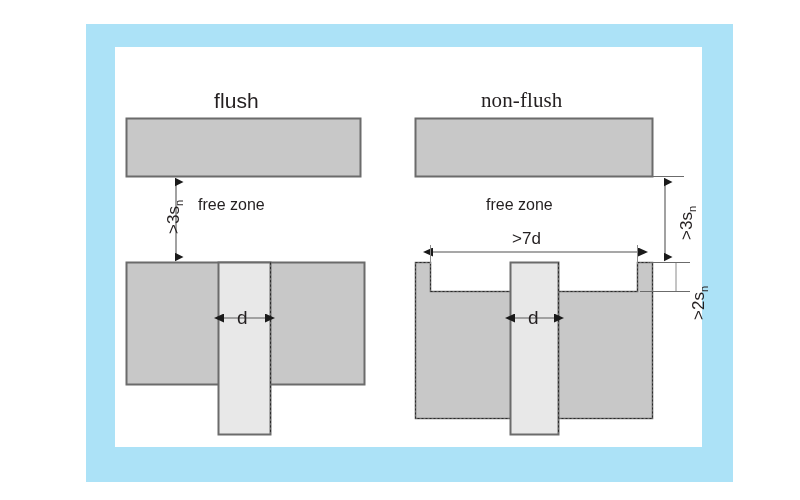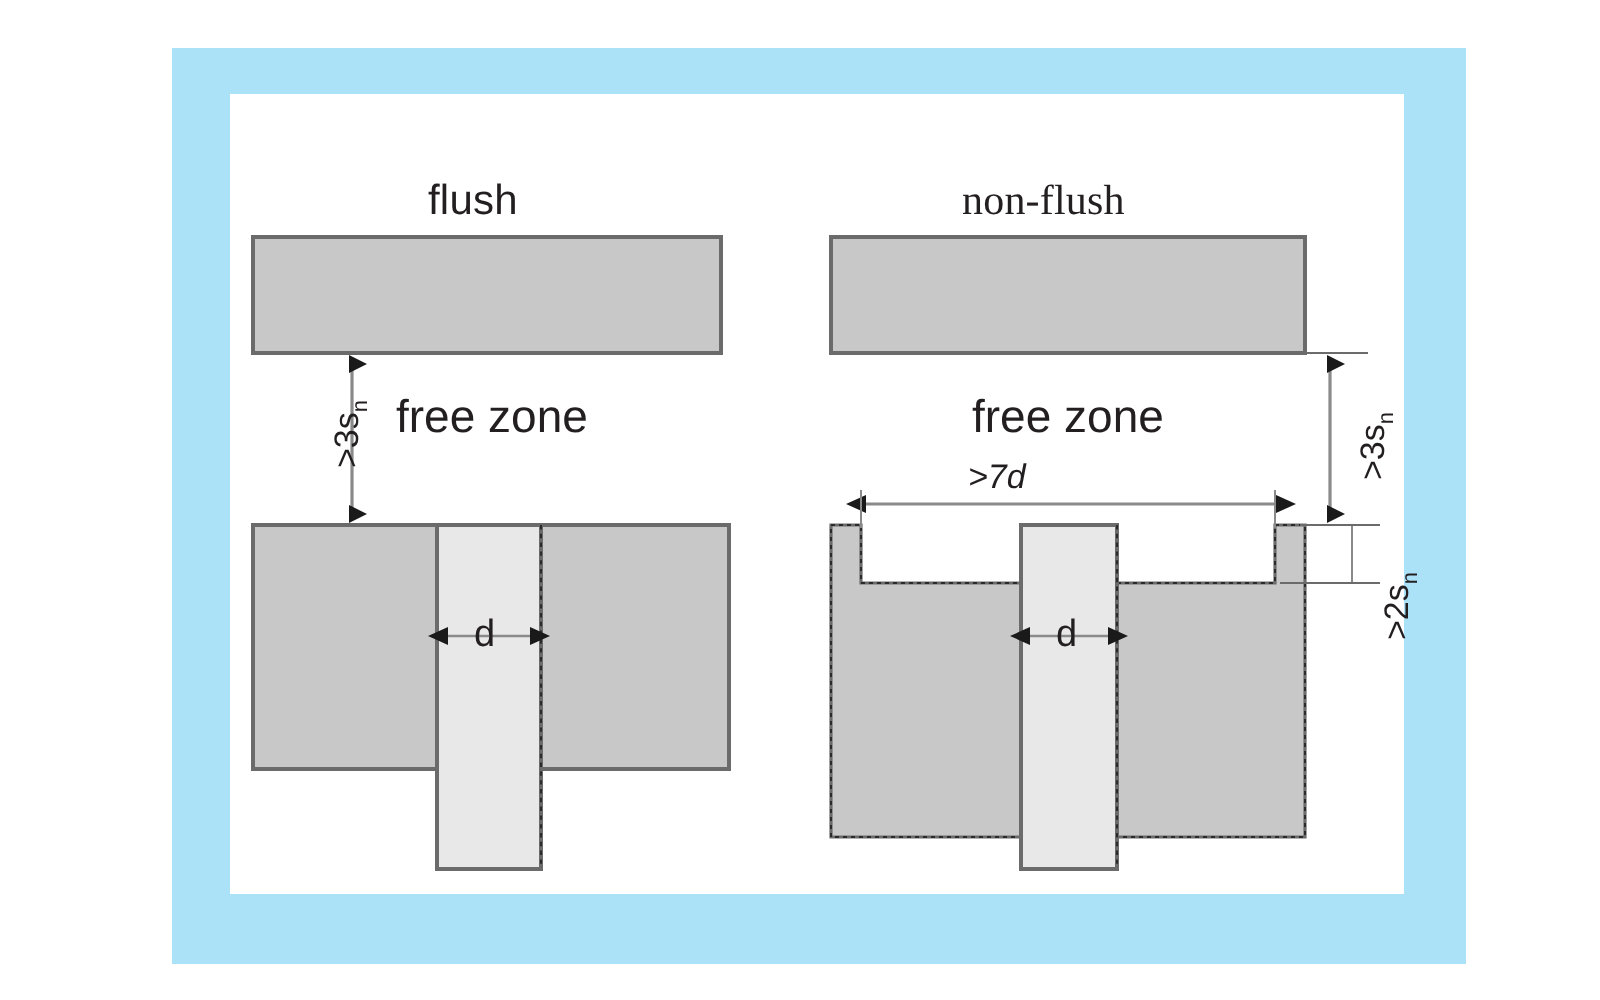--- a/index.html
+++ b/index.html
@@ -46,21 +46,21 @@
     color: #231f20;
     font-family: "Liberation Sans", sans-serif;
     white-space: nowrap;
     line-height: 1;
   }
   .title-label {
     font-size: 21px;
     letter-spacing: 0.1px;
   }
   .zone-label {
-    font-size: 23px;
+    font-size: 16px;
   }
   .dim-label {
     font-size: 17px;
   }
   .dim-label-vert {
     font-size: 17px;
     transform-origin: 0 0;
     transform: rotate(-90deg);
   }
   .sub {
@@ -153,19 +153,19 @@
   </div>
 
   <div class="dia-label dim-label-vert" style="left:678px; top:240px;">
     <span>&gt;3s</span><span class="sub">n</span>
   </div>
 
   <div class="dia-label dim-label-vert" style="left:690px; top:320px;">
     <span>&gt;2s</span><span class="sub">n</span>
   </div>
 
-  <div class="dia-label dim-label" style="left:484px; top:230px;font-style:italic;">&gt;7d</div>
+  <div class="dia-label dim-label" style="left:512px; top:230px;">&gt;7d</div>
 
   <div class="dia-label d-label" style="left:237px; top:308px;">d</div>
 
   <div class="dia-label d-label" style="left:528px; top:308px;">d</div>
 
 </div>
 
 </body></html>

